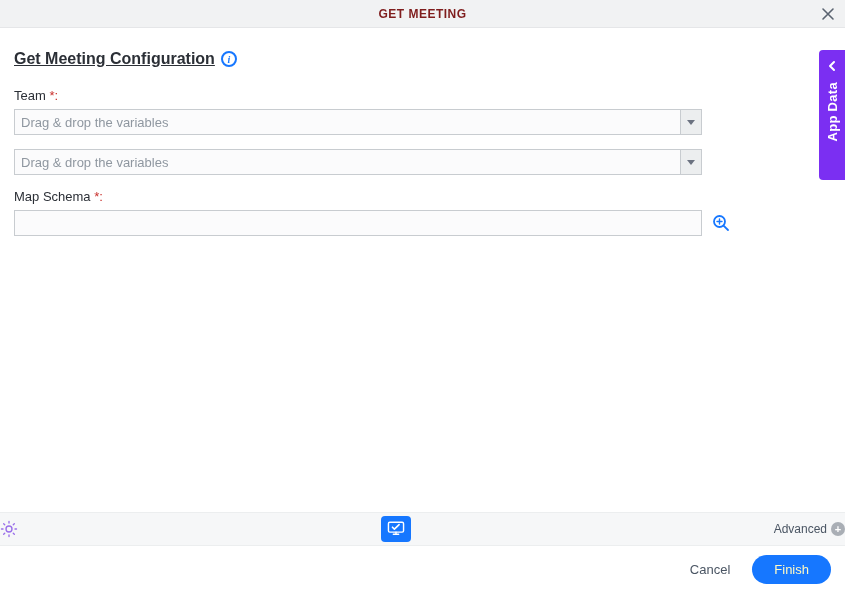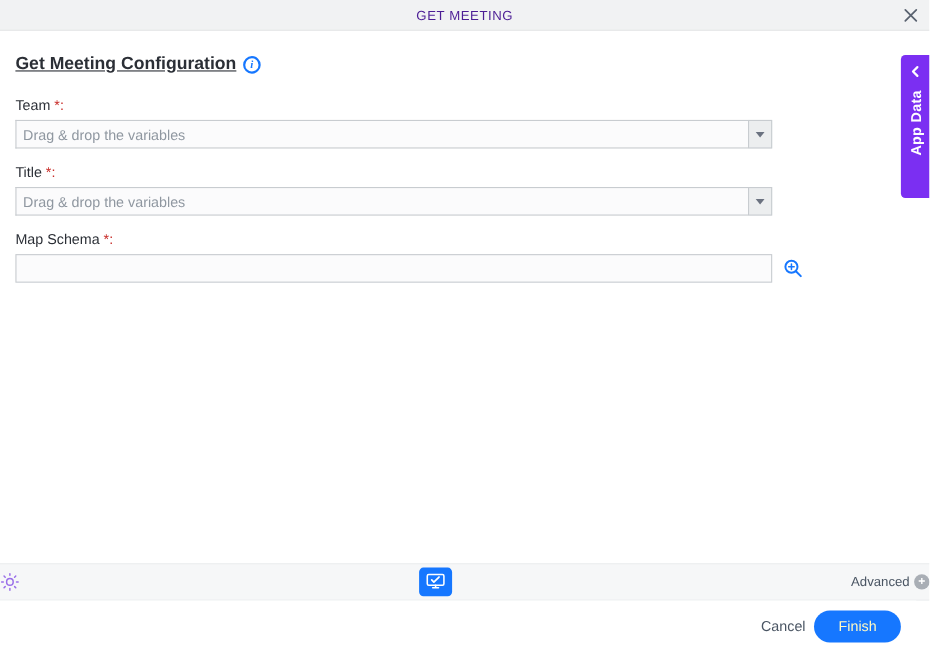--- a/index.html
+++ b/index.html
@@ -15,22 +15,22 @@
       background: #f1f2f3;
       height: 28px;
       display: flex;
       align-items: center;
       justify-content: center;
       position: relative;
       border-bottom: 1px solid #e5e6e8;
     }
     .header-title {
       font-size: 12px;
-      font-weight: 400;
-      color: #4c1d95;
+      font-weight: 700;
+      color: #7f1d1d;
       letter-spacing: 0.5px;
     }
     .close-btn {
       position: absolute;
       right: 10px;
       top: 50%;
       transform: translateY(-50%);
       cursor: pointer;
       color: #5a6370;
       display: flex;
@@ -215,25 +215,26 @@
       font-weight: bold;
       display: inline-flex;
       align-items: center;
       justify-content: center;
       line-height: 1;
     }
     .footer {
       position: absolute;
       bottom: 0;
       left: 0;
-      right: 12px;
+      right: 0;
       height: 46px;
       display: flex;
       align-items: center;
       justify-content: flex-end;
+      gap: 14px;
       padding-right: 14px;
       background: #fff;
     }
     .btn-text {
       font-size: 13px;
       color: #4a5563;
       cursor: pointer;
       padding: 6px 8px;
     }
     .btn-outline {
@@ -282,21 +283,20 @@
       <div class="select-wrap">
         <input type="text" class="select-input" placeholder="Drag &amp; drop the variables" style="">
         <div class="select-caret">
             <div class="caret-down"></div>
           </div>
       </div>
     </div>
   </div>
 
   <div class="form-group">
-    <label class="form-label"><span>Title </span><span class="required-star">*:</span></label>
     <div class="input-row">
       <div class="select-wrap">
         <input type="text" class="select-input" placeholder="Drag &amp; drop the variables" style="">
         <div class="select-caret">
             <div class="caret-down"></div>
           </div>
       </div>
     </div>
   </div>
 

